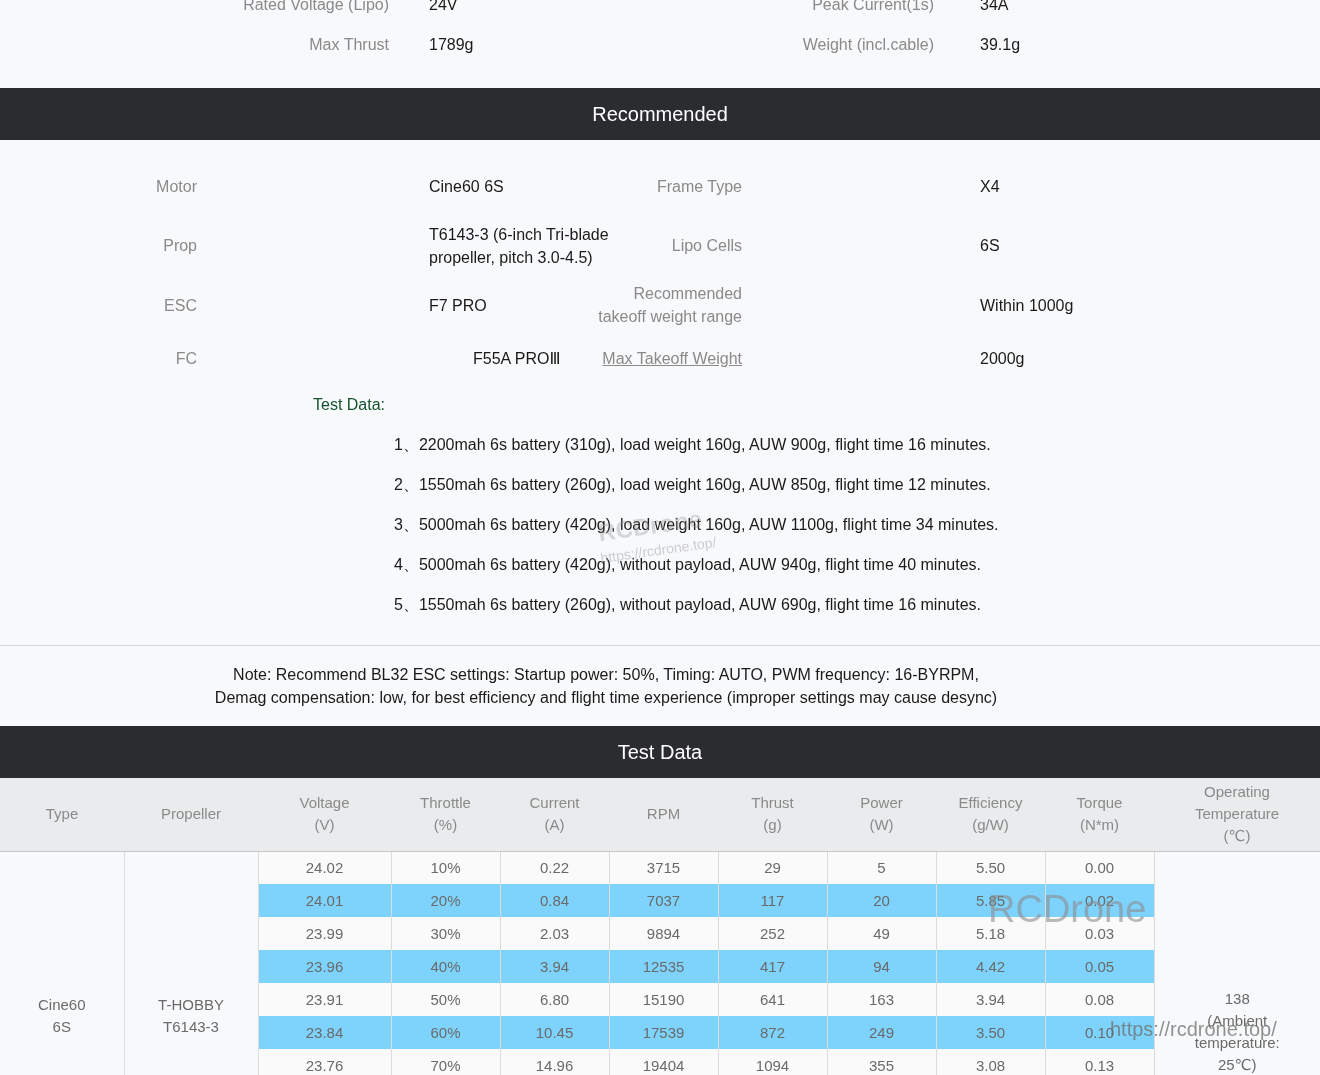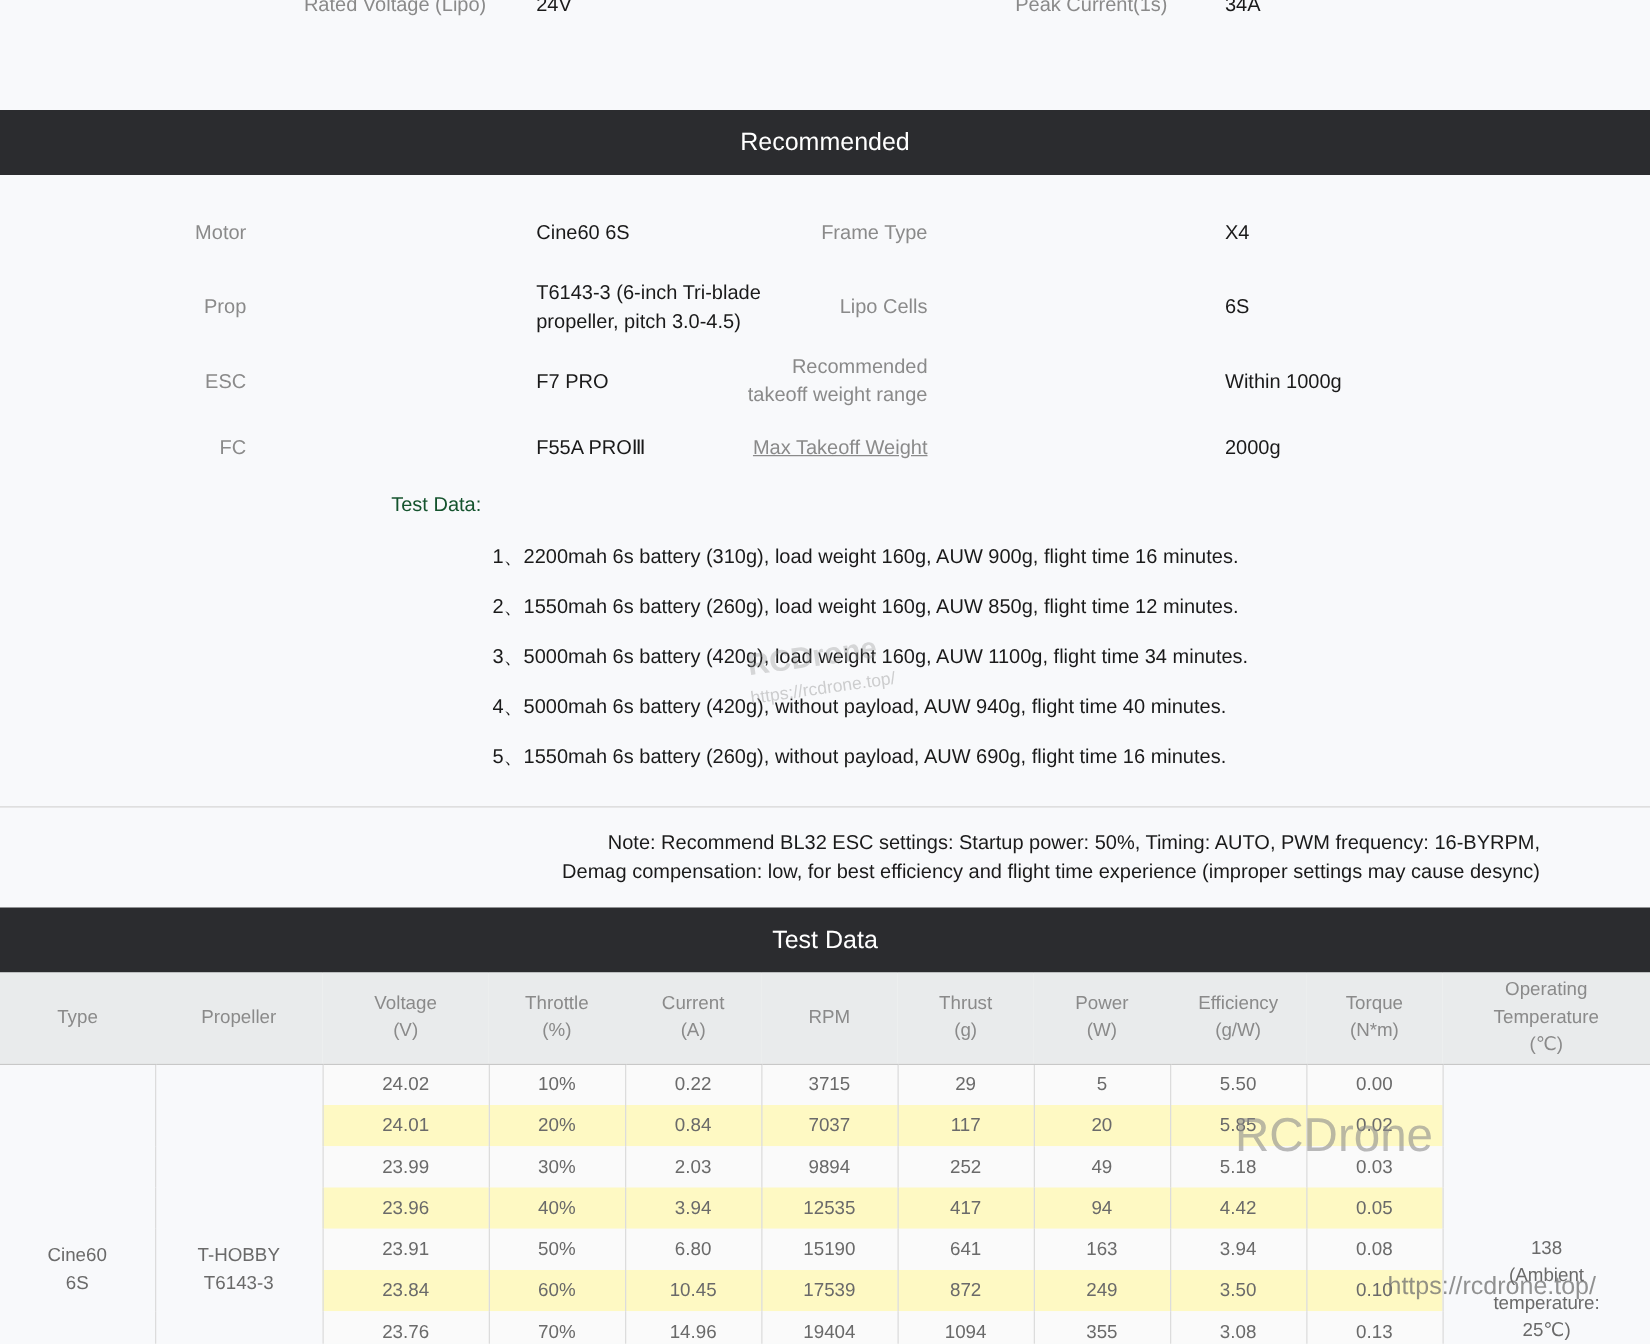--- a/index.html
+++ b/index.html
@@ -18,46 +18,52 @@
   .bar { position: absolute; left: 0; width: 1320px; height: 52px; background: #2b2c2f; color: #ffffff;
          font-size: 20px; display: flex; align-items: center; justify-content: center; }
 
   .rec { position: absolute; left: 0; top: 140px; width: 1128px; height: 505px; background: #f8f9fb; }
   .rec .lbl, .rec .val { font-size: 16px; line-height: 23px; }
 
   .test-title { position: absolute; left: 313px; top: 396px; font-size: 16px; color: #14532d; }
   .test-item { position: absolute; left: 394px; font-size: 16px; color: #1a1a1a; white-space: nowrap; }
 
   .divider { position: absolute; left: 0; top: 645px; width: 1320px; height: 1px; background: #d6d6d6; }
-  .note { position: absolute; left: 0; top: 663px; width: 1212px; text-align: right; font-size: 16px;
-          line-height: 23px; color: #1a1a1a; margin-left: 20px; }
+  .note { position: absolute; left: 0; top: 663px; width: 1212px; text-align: center; font-size: 16px;
+          line-height: 23px; color: #1a1a1a; }
 
   table.data { position: absolute; left: 0; top: 778px; width: 1320px; border-collapse: collapse; font-size: 15px;
                color: #6a6a6a; table-layout: fixed; }
   table.data th { background: #e9ebec; font-weight: normal; color: #8a8a8a; height: 73px; line-height: 22px;
                   text-align: center; border-bottom: 1px solid #c8c8c8; }
   table.data td { height: 33px; text-align: center; border-left: 1px solid #dcdcdc; }
   table.data td.first { border-left: none; }
-  table.data tr.alt td.num { background: #fef9c3; }
+  table.data tr.alt td.num { background: #7dd3fc; }
   table.data tr td.num { background: #fafafa; }
   table.data td.span { background: #f8f9fb; vertical-align: bottom; line-height: 22px; padding-bottom: 8px; }
   table.data td.temp { background: #f8f9fb; vertical-align: bottom; line-height: 22px; }
 
   .wm { position: absolute; color: rgba(120,120,120,0.45); font-weight: bold; pointer-events: none; white-space: nowrap; }
 </style>
 </head>
 <body>
 
 <div class="spec-top">
   <div class="spec-row" style="top:-4px;">
     <span class="lbl l">Rated Voltage (Lipo)</span>
     <span class="val l">24V</span>
     <span class="lbl r">Peak Current(1s)</span>
     <span class="val r">34A</span>
   </div>
+  <div class="spec-row" style="top:36px;">
+    <span class="lbl l">Max Thrust</span>
+    <span class="val l">1789g</span>
+    <span class="lbl r">Weight (incl.cable)</span>
+    <span class="val r">39.1g</span>
+  </div>
 </div>
 
 <div class="bar" style="top:88px;">
   <span>Recommended</span>
 </div>
 
 <div class="rec">
 
   <span class="lbl l" style="top:35px;">Motor</span>
   <span class="val l" style="top:35px;">Cine60 6S</span>
@@ -70,21 +76,21 @@
   <span class="lbl r" style="top:94px;">Lipo Cells</span>
   <span class="val r" style="top:94px;">6S</span>
 
   <span class="lbl l" style="top:154px;">ESC</span>
   <span class="val l" style="top:154px;">F7 PRO</span>
   <span class="lbl r" style="top:142px;">Recommended</span>
   <span class="lbl r" style="top:165px;">takeoff weight range</span>
   <span class="val r" style="top:154px;">Within 1000g</span>
 
   <span class="lbl l" style="top:207px;">FC</span>
-  <span class="val l" style="top:207px;">F55A PROⅢ</span>
+  <span class="val l" style="top:207px;margin-left:44px;">F55A PROⅢ</span>
   <span class="lbl r" style="top:207px;text-decoration:underline;">Max Takeoff Weight</span>
   <span class="val r" style="top:207px;">2000g</span>
 </div>
 
 <span class="test-title">Test Data:</span>
 <span class="test-item" style="top:435px;">1、2200mah 6s battery (310g), load weight 160g, AUW 900g, flight time 16 minutes.</span>
 <span class="test-item" style="top:475px;">2、1550mah 6s battery (260g), load weight 160g, AUW 850g, flight time 12 minutes.</span>
 <span class="test-item" style="top:515px;">3、5000mah 6s battery (420g), load weight 160g, AUW 1100g, flight time 34 minutes.</span>
 <span class="test-item" style="top:555px;">4、5000mah 6s battery (420g), without payload, AUW 940g, flight time 40 minutes.</span>
 <span class="test-item" style="top:595px;">5、1550mah 6s battery (260g), without payload, AUW 690g, flight time 16 minutes.</span>

